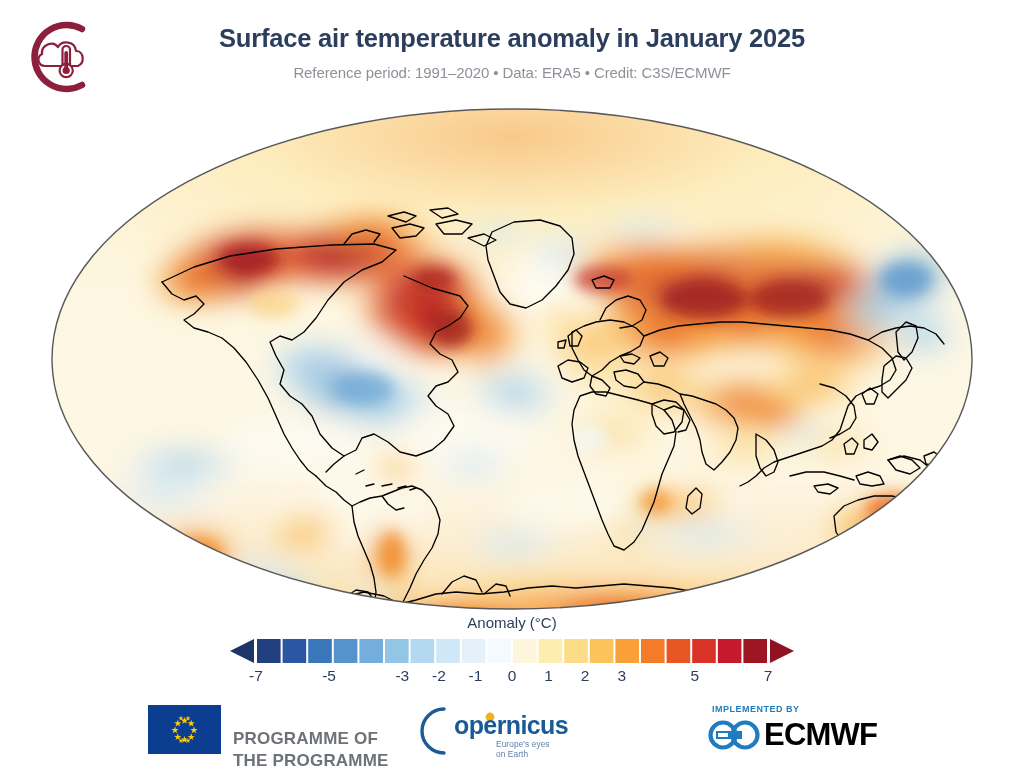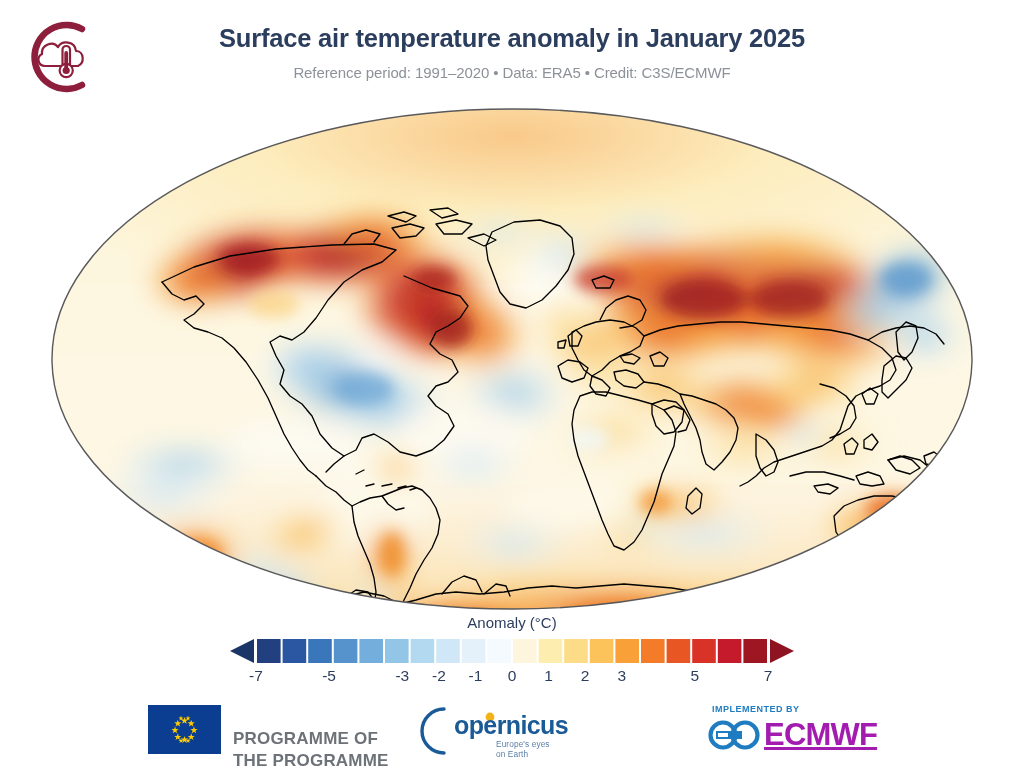--- a/index.html
+++ b/index.html
@@ -71,21 +71,21 @@
     font-size:7.6px; color:#9a9a9a;
   }
 
   #ecmwf-logo { left:700px; width:200px;text-align:center; }
   #ecmwf-impl {
     position:absolute; left:12px; top:4px;
     font-size:9px; font-weight:bold; color:#1f7cc0; letter-spacing:0.5px;
   }
   #ecmwf-word {
     position:absolute; left:64px; top:17px;
-    font-size:31px; font-weight:bold; color:#a21caf; letter-spacing:-0.8px;text-decoration:underline;
+    font-size:31px; font-weight:bold; color:#000000; letter-spacing:-0.8px;
   }
 </style>
 </head>
 <body>
 
 <div id="page">
 
   <div id="brand-logo">
     <svg viewBox="0 0 78 78" width="78" height="78">
       <path d="M60 11 A32 32 0 1 0 60 67" fill="none" stroke="#8d1f3d" stroke-width="6.5" stroke-linecap="round"></path>

